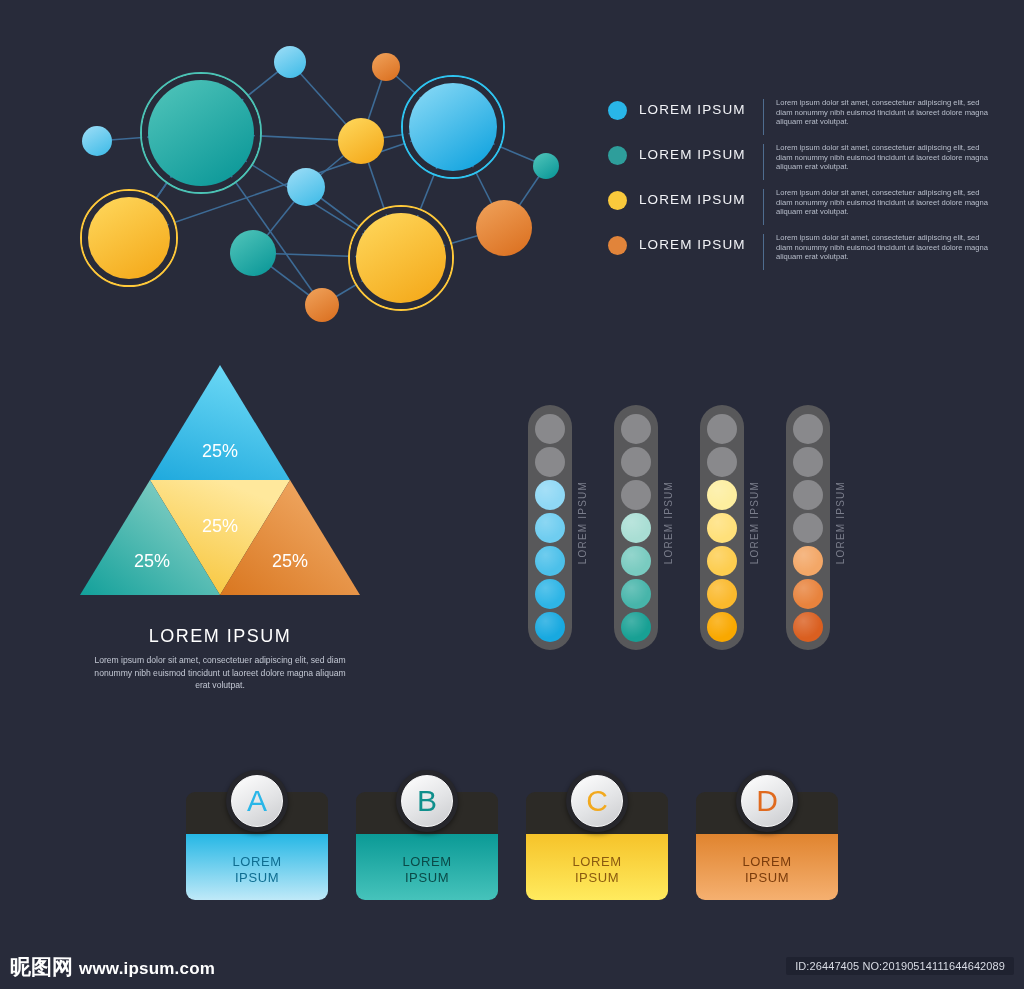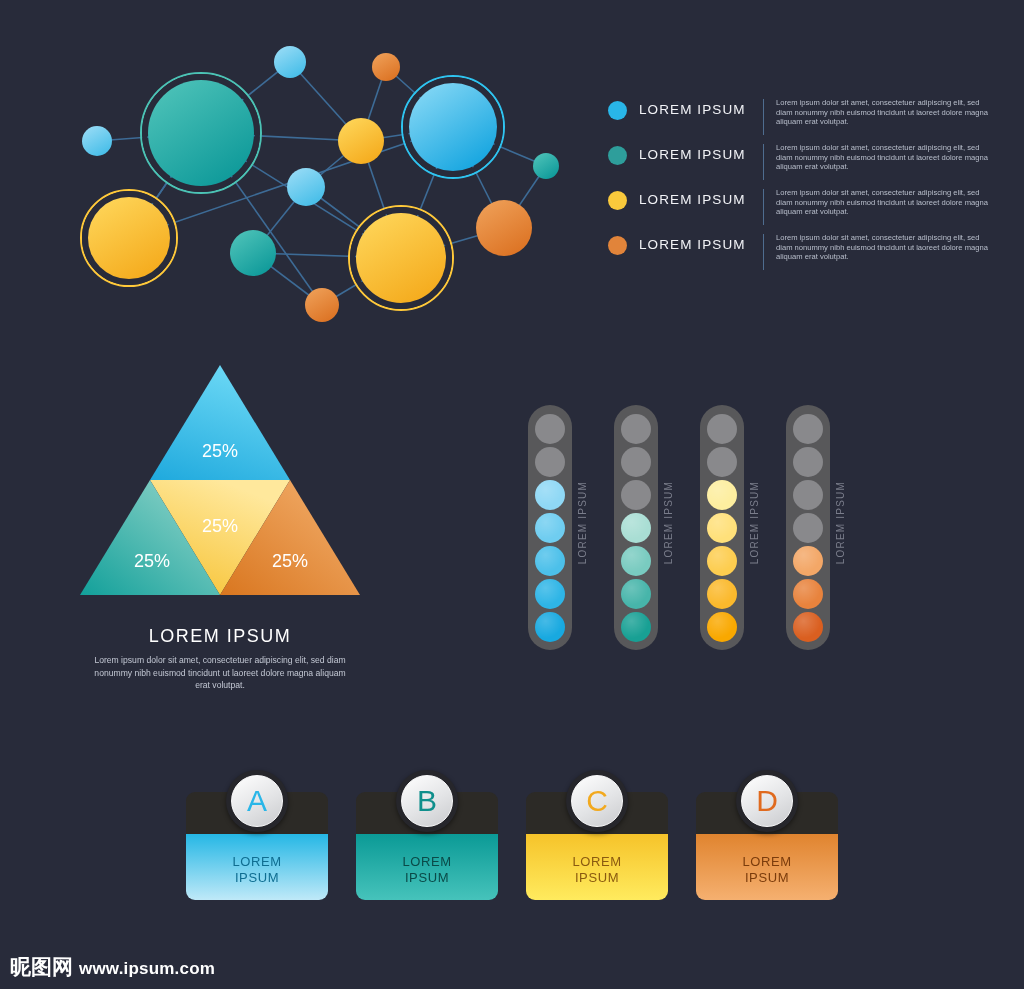--- a/index.html
+++ b/index.html
@@ -342,15 +342,16 @@
           <div class="card-badge-inner" style="color: rgb(224, 106, 30);">D</div>
         </div>
       </div>
     </div>
 
   <div class="footer">
     <div class="footer-logo">
       <span class="footer-cn">昵图网</span>
       <span class="footer-url">www.ipsum.com</span>
     </div>
+    <div class="footer-id">ID:26447405 NO:20190514111644642089</div>
   </div>
 
 </div>
 
 </body></html>

